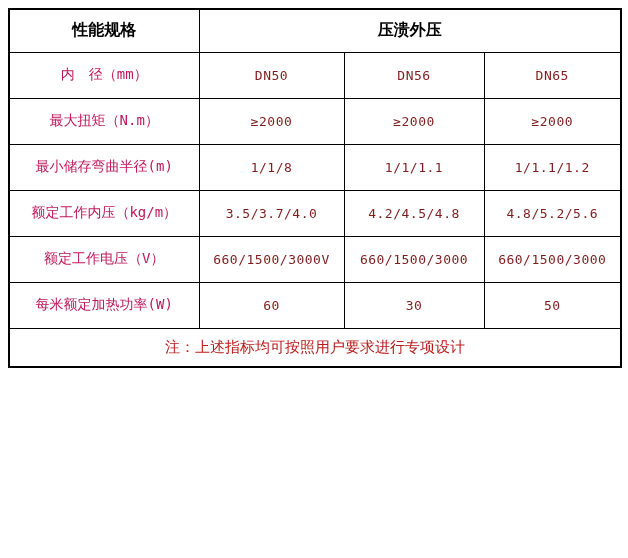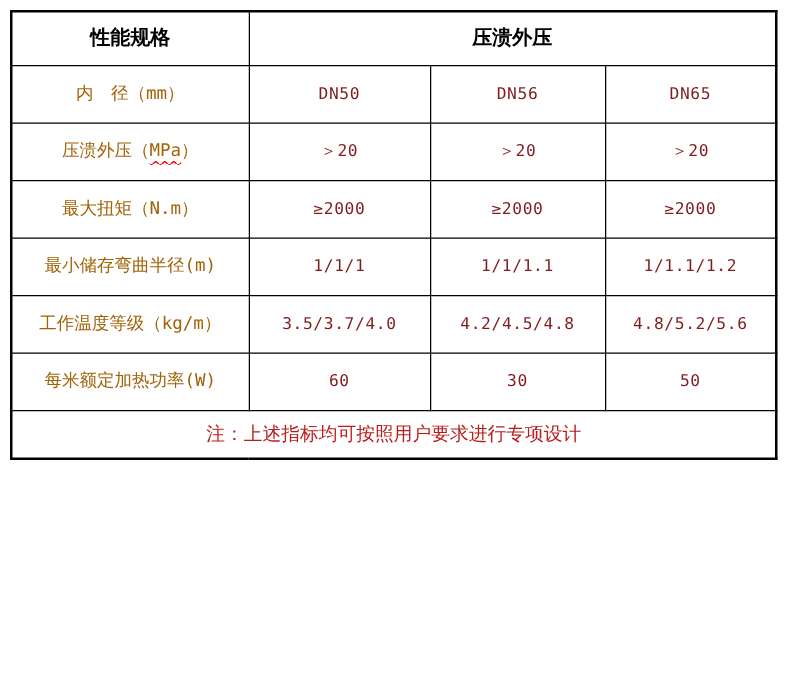--- a/index.html
+++ b/index.html
@@ -40,21 +40,21 @@
   tr.data-row   { height: 46px; }
   tr.note-row   { height: 39px; }
   th.head-cell {
     font-size: 16px;
     font-weight: bold;
     color: #000000;
     font-family: "DejaVu Sans", sans-serif;
   }
   td.label-cell {
     font-size: 14px;
-    color: #a16207;
+    color: #be185d;
   }
   td.value-cell {
     font-size: 13px;
     color: #7f1d1d;
     letter-spacing: 0.5px;
   }
   span.unit-err {
     text-decoration: underline wavy #ff0000;
     text-decoration-thickness: 1px;
     text-underline-offset: 3px;
@@ -88,48 +88,48 @@
     <tr class="data-row">
       <td class="label-cell">内　径（mm）</td>
       <td class="value-cell">DN50</td>
       <td class="value-cell">DN56</td>
       <td class="value-cell">DN65</td>
     </tr>
 
 
 
 
-    <tr class="data-row">
-      <td class="label-cell"><span>压溃外压（</span><span class="unit-err">MPa</span><span>）</span></td>
-      <td class="value-cell">＞20</td>
-      <td class="value-cell">＞20</td>
-      <td class="value-cell">＞20</td>
-    </tr>
 
     <tr class="data-row">
       <td class="label-cell">最大扭矩（N.m）</td>
       <td class="value-cell">≥2000</td>
       <td class="value-cell">≥2000</td>
       <td class="value-cell">≥2000</td>
     </tr>
 
     <tr class="data-row">
       <td class="label-cell">最小储存弯曲半径(m)</td>
-      <td class="value-cell">1/1/1</td>
+      <td class="value-cell">1/1/8</td>
       <td class="value-cell">1/1/1.1</td>
       <td class="value-cell">1/1.1/1.2</td>
     </tr>
 
     <tr class="data-row">
-      <td class="label-cell">工作温度等级（kg/m）</td>
+      <td class="label-cell">额定工作内压（kg/m）</td>
       <td class="value-cell">3.5/3.7/4.0</td>
       <td class="value-cell">4.2/4.5/4.8</td>
       <td class="value-cell">4.8/5.2/5.6</td>
     </tr>
 
+    <tr class="data-row">
+      <td class="label-cell">额定工作电压（V）</td>
+      <td class="value-cell">660/1500/3000V</td>
+      <td class="value-cell">660/1500/3000</td>
+      <td class="value-cell">660/1500/3000</td>
+    </tr>
 
     <tr class="data-row">
       <td class="label-cell">每米额定加热功率(W)</td>
       <td class="value-cell">60</td>
       <td class="value-cell">30</td>
       <td class="value-cell">50</td>
     </tr>
 
     <tr class="note-row">
       <td class="note-cell" colspan="4">注：上述指标均可按照用户要求进行专项设计</td>

